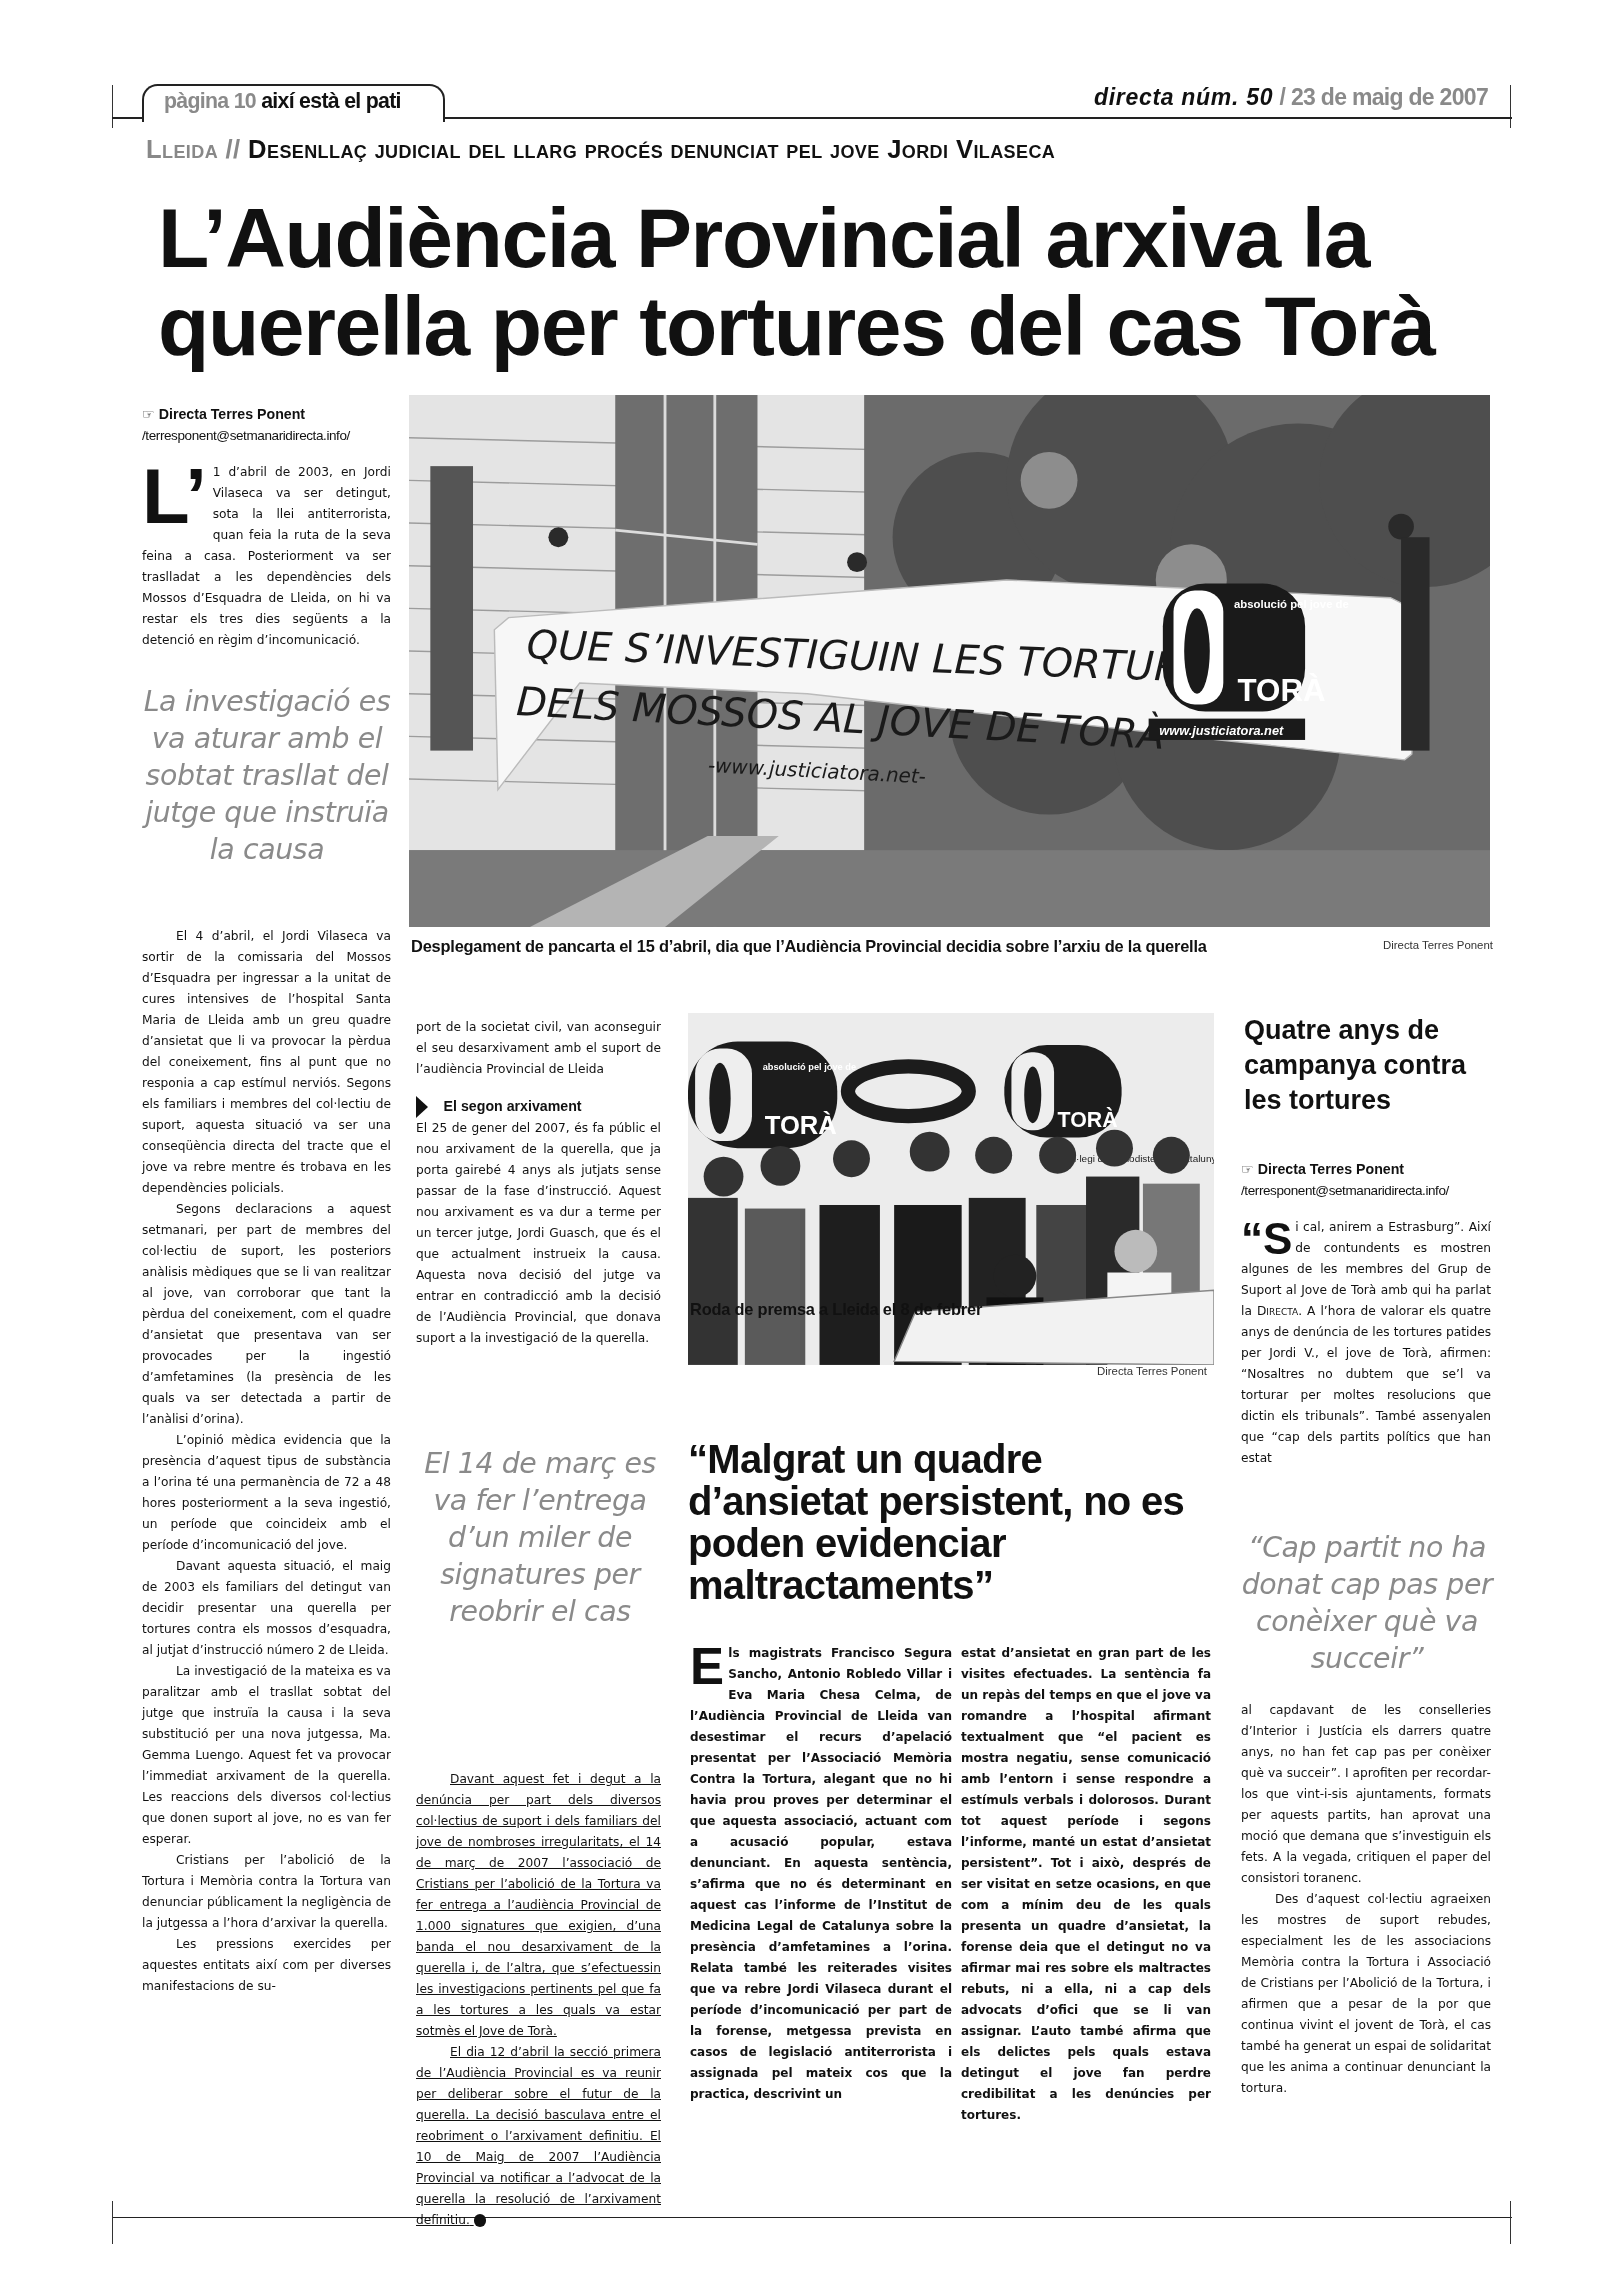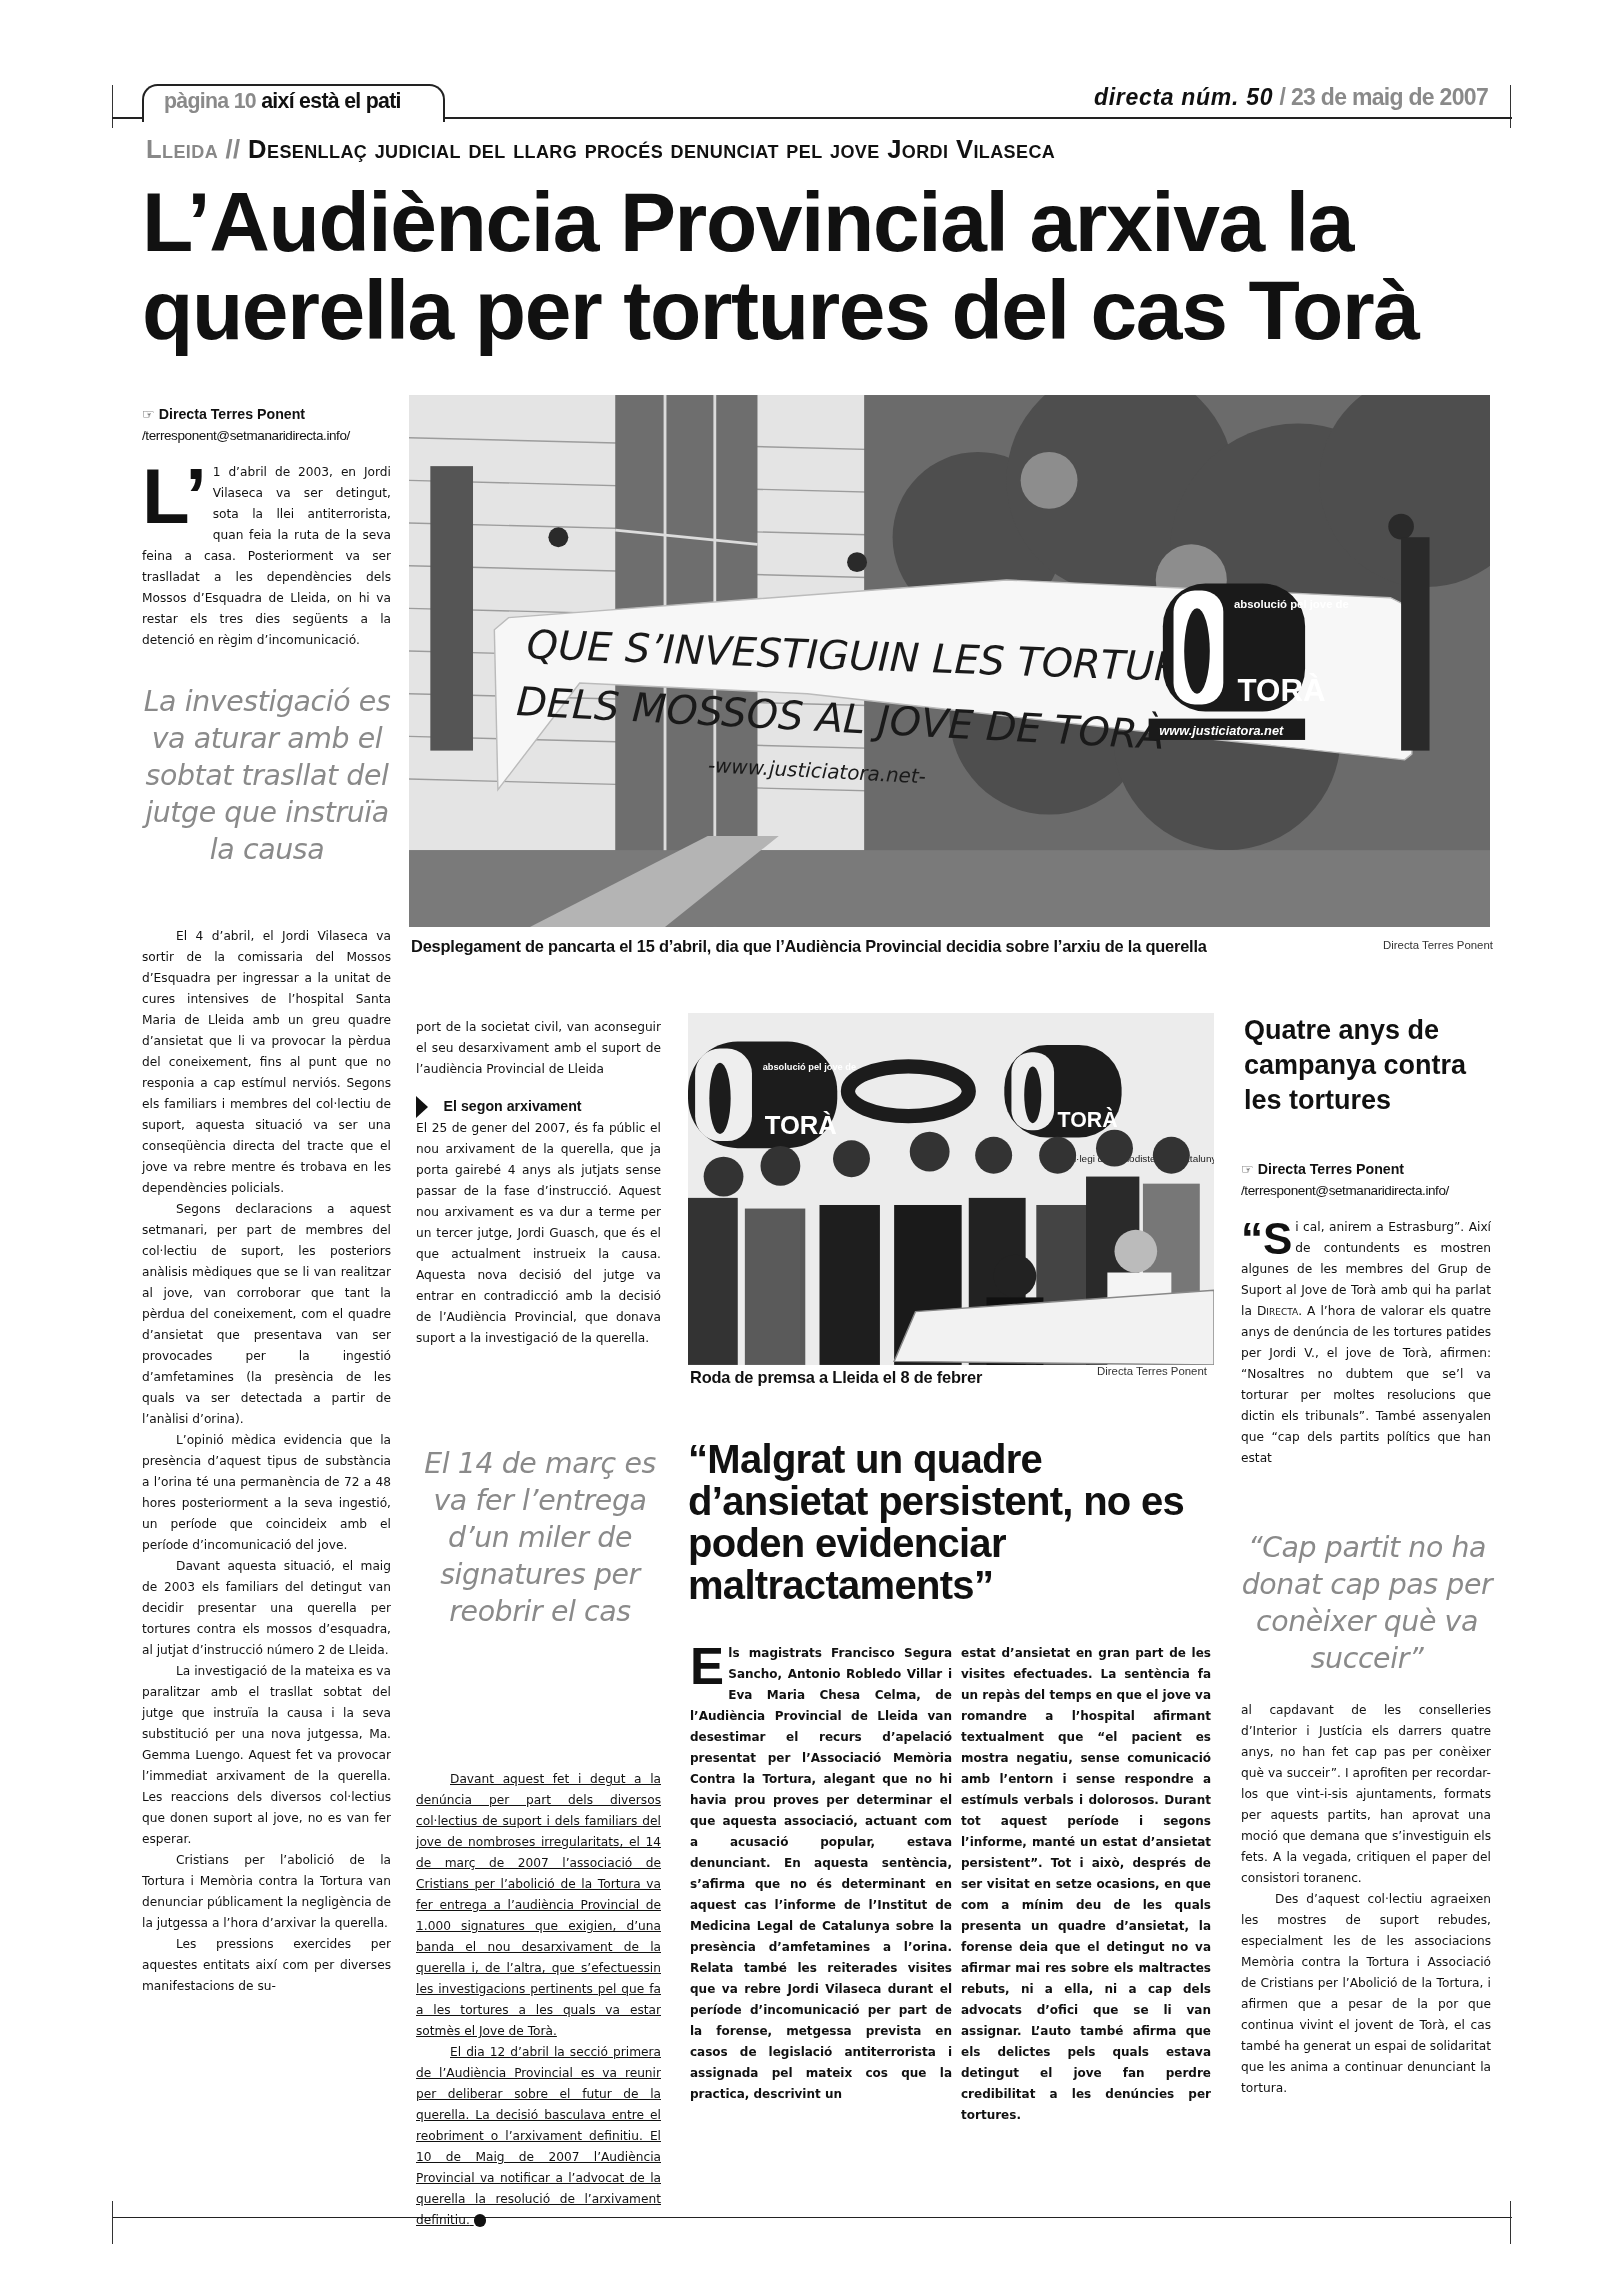--- a/index.html
+++ b/index.html
@@ -61,21 +61,21 @@
   <span class="brand">directa núm. 50</span>
   <span class="date">/ 23 de maig de 2007</span>
 </div>
 
 <div class="kicker">
   <span class="sec">Lleida</span>
   <span class="sec">//</span>
   <span>Desenllaç judicial del llarg procés denunciat pel jove Jordi Vilaseca</span>
 </div>
 
-<h1 class="headline" style="margin:0;">L’Audiència Provincial arxiva la querella per tortures del cas Torà</h1>
+<h1 class="headline" style="margin:16px;">L’Audiència Provincial arxiva la querella per tortures del cas Torà</h1>
 
 <div class="abs byline" style="left:142px;top:404px;width:256px;">
   <div><span>☞</span> <span class="name">Directa Terres Ponent</span></div>
   <div class="mail">/terresponent@setmanaridirecta.info/</div>
 </div>
 
 <div class="col" style="left:142px;top:462px;width:249px;">
   <p class="noind"><span class="dropcap">L’</span><span>1 d’abril de 2003, en Jordi Vilaseca va ser detingut, sota la llei antiterrorista, quan feia la ruta de la seva feina a casa. Posteriorment va ser traslladat a les dependències dels Mossos d’Esquadra de Lleida, on hi va restar els tres dies següents a la detenció en règim d’incomunicació.</span></p>
 </div>
 
@@ -208,21 +208,21 @@
       <rect x="640" y="240" width="80" height="255" fill="#777"></rect>
         <circle cx="680" cy="200" r="26"></circle>
       <circle cx="460" cy="370" r="30" fill="#222"></circle>
         <rect x="420" y="400" width="80" height="95" fill="#111"></rect>
       <circle cx="630" cy="335" r="30" fill="#bbb"></circle>
         <rect x="590" y="365" width="90" height="130" fill="#f4f4f4"></rect>
     </g>
     <path d="M290 490 L320 420 L740 390 L740 495 Z" fill="#f2f2f2" stroke="#888" stroke-width="2"></path>
   </svg>
 </div>
-<div class="caption" style="left:690px;top:1368px;">Roda de premsa a Lleida el 8 de febrer</div>
+<div class="caption" style="left:690px;top:1300px;">Roda de premsa a Lleida el 8 de febrer</div>
 <div class="credit" style="left:1097px;top:1365px;">Directa Terres Ponent</div>
 
 <div class="quote-head">“Malgrat un quadre d’ansietat persistent, no es poden evidenciar maltractaments”</div>
 
 <div class="col bold-col" style="left:690px;top:1643px;width:262px;">
   <p class="noind"><span class="dropcap" style="font-size:51px;line-height:41px;margin:2.8px 4.3px 0 0;">E</span><span>ls magistrats Francisco Segura Sancho, Antonio Robledo Villar i Eva Maria Chesa Celma, de l’Audiència Provincial de Lleida van desestimar el recurs d’apelació presentat per l’Associació Memòria Contra la Tortura, alegant que no hi havia prou proves per determinar el que aquesta associació, actuant com a acusació popular, estava denunciant. En aquesta sentència, s’afirma que no és determinant en aquest cas l’informe de l’Institut de Medicina Legal de Catalunya sobre la presència d’amfetamines a l’orina. Relata també les reiterades visites que va rebre Jordi Vilaseca durant el període d’incomunicació per part de la forense, metgessa prevista en casos de legislació antiterrorista i assignada pel mateix cos que la practica, descrivint un</span></p>
 </div>
 <div class="col bold-col" style="left:961px;top:1643px;width:250px;">
   <p class="noind">estat d’ansietat en gran part de les visites efectuades. La sentència fa un repàs del temps en que el jove va romandre a l’hospital afirmant textualment que “el pacient es mostra negatiu, sense comunicació amb l’entorn i sense respondre a estímuls verbals i dolorosos. Durant tot aquest període i segons l’informe, manté un estat d’ansietat persistent”. Tot i això, després de ser visitat en setze ocasions, en que com a mínim deu de les quals presenta un quadre d’ansietat, la forense deia que el detingut no va afirmar mai res sobre els maltractes rebuts, ni a ella, ni a cap dels advocats d’ofici que se li van assignar. L’auto també afirma que els delictes pels quals estava detingut el jove fan perdre credibilitat a les denúncies per tortures.</p>
 </div>

